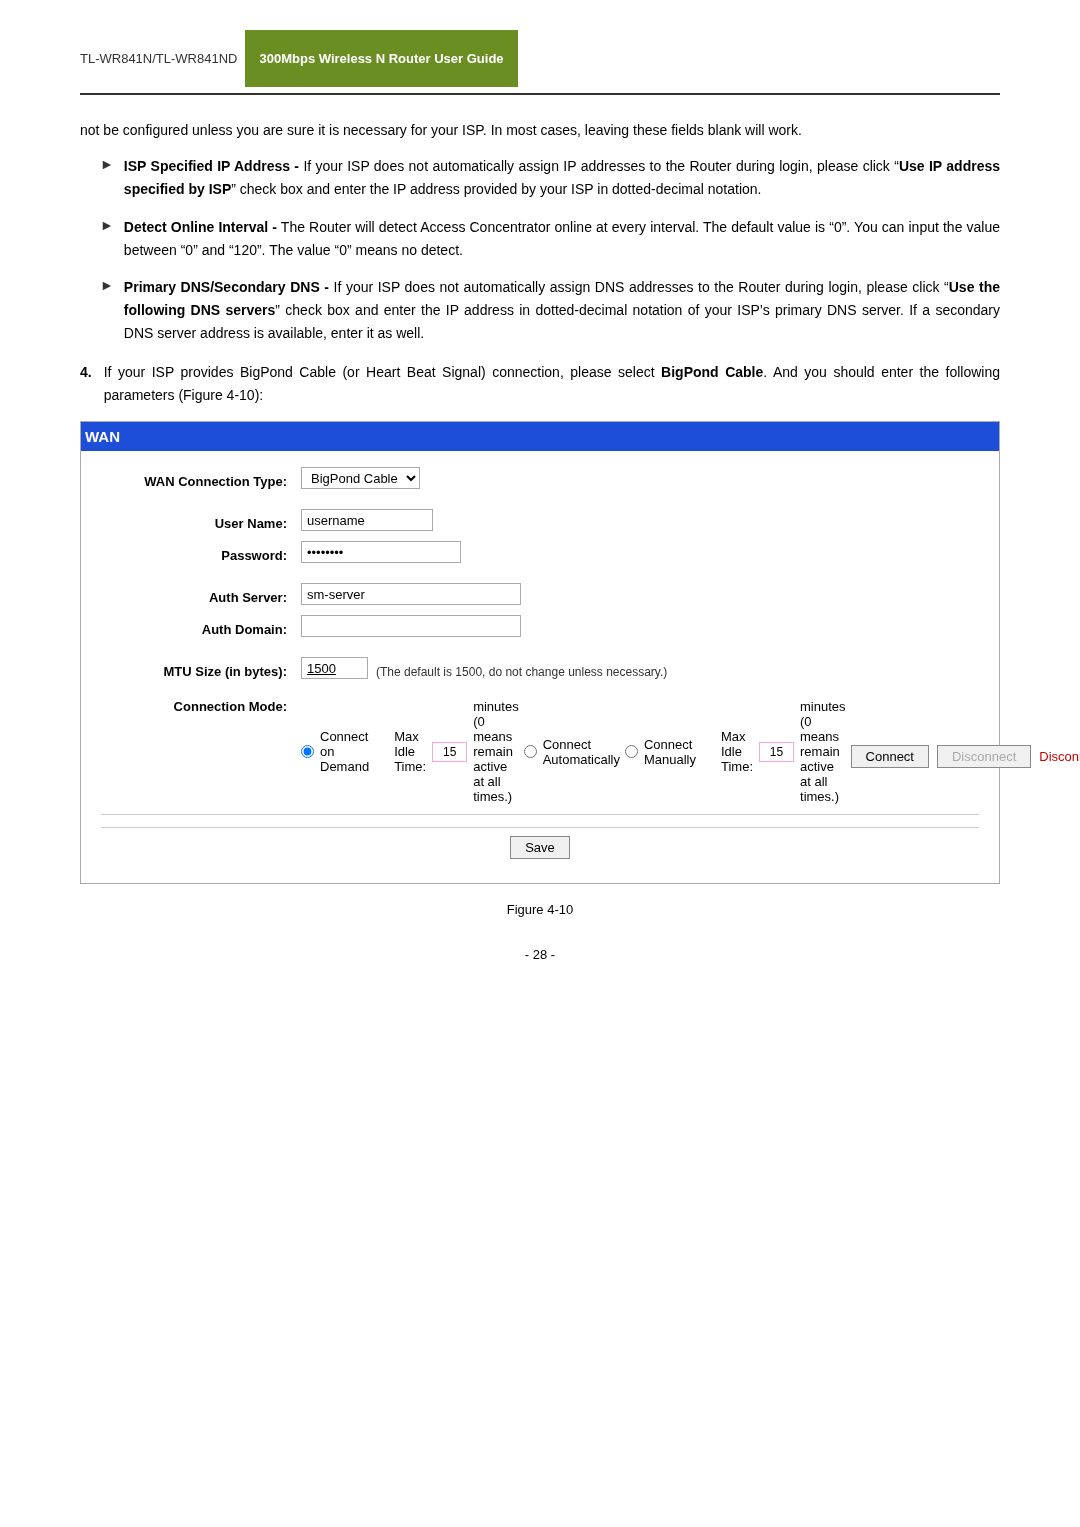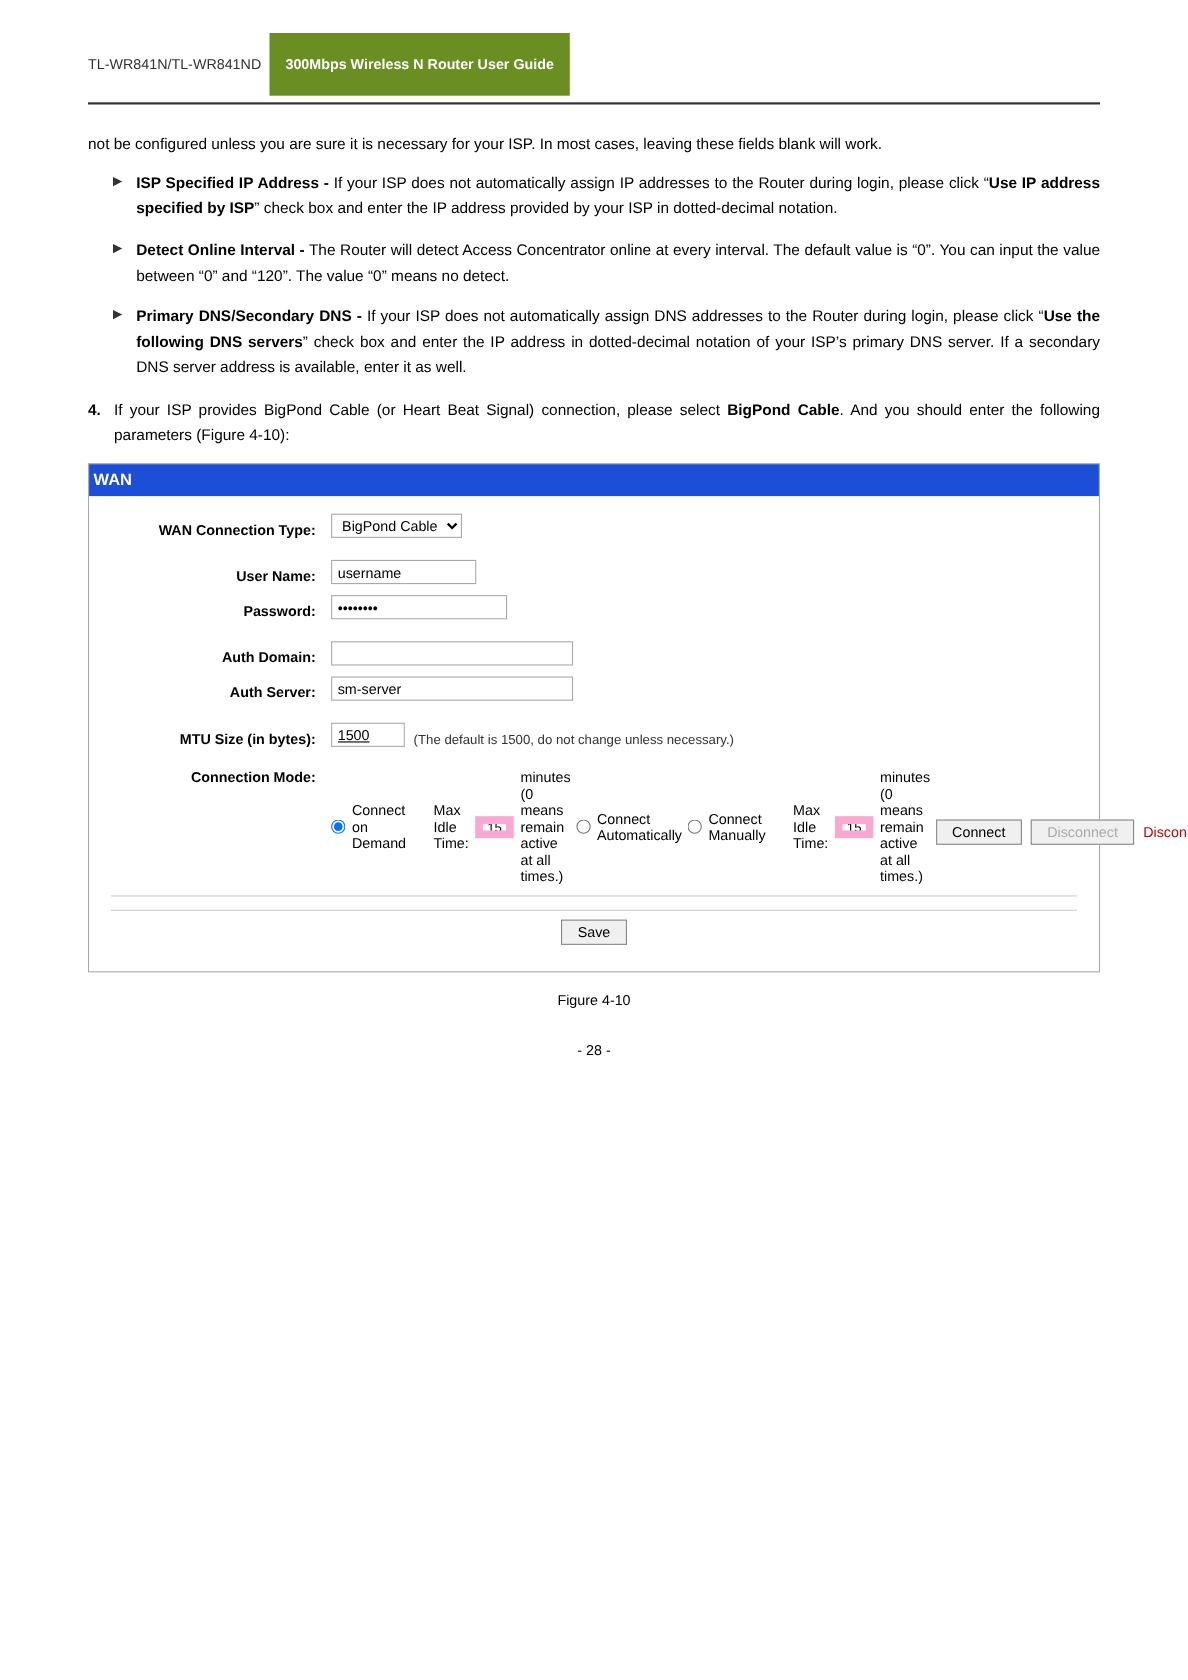--- a/index.html
+++ b/index.html
@@ -166,21 +166,21 @@
     .radio-row {
       display: flex;
       align-items: center;
       gap: 6px;
       font-size: 13px;
     }
     .radio-row input[type=radio] {
       margin: 0;
     }
     .idle-input {
-      border: 7px solid #f9a8d4;
+      border: 1px solid #f9a8d4;
       width: 35px;
       padding: 1px 3px;
       font-size: 12px;
       height: 20px;
       text-align: center;
     }
 
     
     .btn-row {
       display: flex;
@@ -296,27 +296,27 @@
       </div>
 
       <div class="wan-row">
         <span class="wan-label">Password:</span>
         <input class="wan-input" type="password" style="width: 160px;" value="password">
       </div>
 
       <div class="wan-section-gap"></div>
 
       <div class="wan-row">
+        <span class="wan-label">Auth Server:</span>
+        <input class="wan-input" type="text" style="width: 220px;" value="sm-server">
+      </div>
+
+      <div class="wan-row">
         <span class="wan-label">Auth Domain:</span>
         <input class="wan-input" type="text" style="width: 220px;" value="">
-      </div>
-
-      <div class="wan-row">
-        <span class="wan-label">Auth Server:</span>
-        <input class="wan-input" type="text" style="width: 220px;" value="sm-server">
       </div>
 
       <div class="wan-section-gap"></div>
 
       <div class="wan-row">
         <span class="wan-label">MTU Size (in bytes):</span>
         <input class="wan-input" type="text" style="width: 67px; text-decoration: underline;" value="1500">
         <span class="wan-note">(The default is 1500, do not change unless necessary.)</span>
       </div>
 

